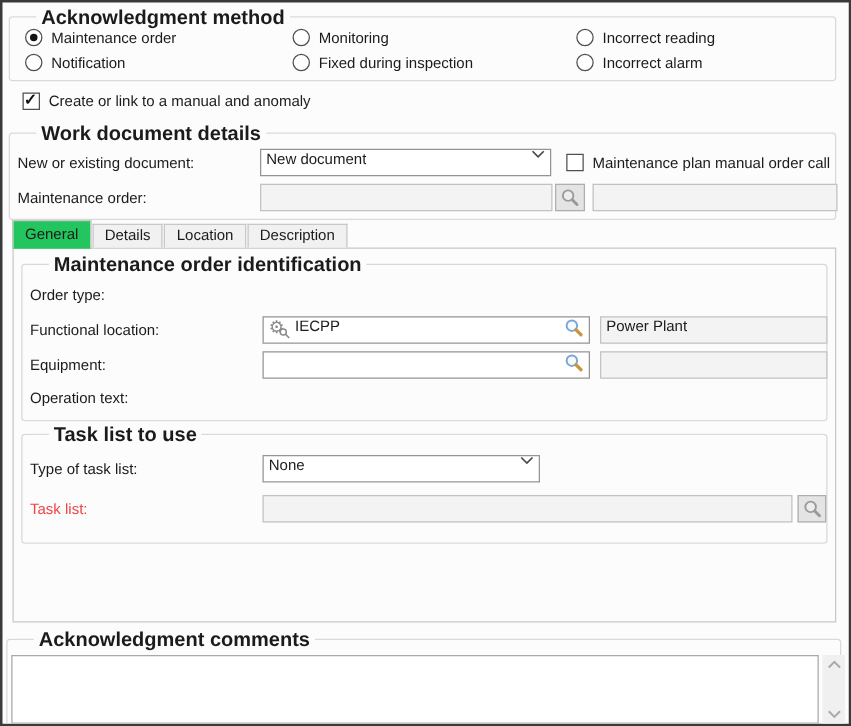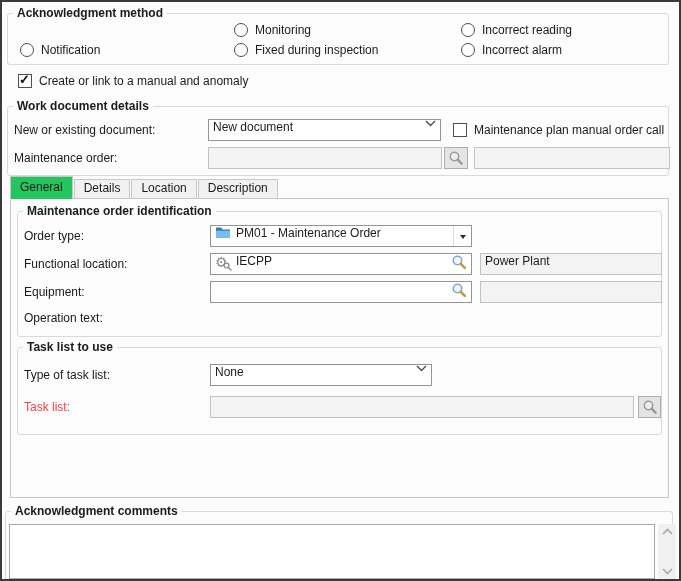--- a/index.html
+++ b/index.html
@@ -3,22 +3,22 @@
 <meta charset="utf-8">
 <style>
   html,body { margin:0; padding:0; background:#fff; }
   .window {
     position:relative; width:677px; height:577px;
     border:2px solid #3a3a3a; background:#fcfcfc;
     font-family:"Liberation Sans", sans-serif; font-size:12px; color:#1b1b1b;
     overflow:hidden;
   }
   .group { position:absolute; border:1px solid #d9d9d9; border-radius:3px; }
-  .gtitle { position:absolute; top:-8px; left:5px; background:#fcfcfc; padding:0 4px;
-    font-weight:bold; font-size:12px; white-space:nowrap; }
+  .gtitle { position:absolute; top:-8px; left:21px; background:#fcfcfc; padding:0 4px;
+    font-weight:bold; font-size:16px; white-space:nowrap; }
   .flabel { position:absolute; white-space:nowrap; }
   .flabel.disabled { color:#ef4444; }
   .field { position:absolute; background:#fff; border:1px solid #949494;
     display:flex; align-items:flex-start; padding:0 4px; box-sizing:border-box; gap:5px; }
   .field .val { white-space:pre; overflow:hidden; }
   .field.readonly { background:#f3f3f3; border-color:#c2c2c2; }
   .combo-chevron { margin-left:auto; flex:none; display:flex; align-items:center; }
   .dd-btn { margin-left:auto; margin-right:-4px; align-self:stretch; width:17px;
     border-left:1px solid #dcdcdc; display:flex; align-items:center; justify-content:center; flex:none; }
   .tri { width:0; height:0; border:3.5px solid transparent; border-top:4.5px solid #2b2b2b; margin-top:4px; }
@@ -47,20 +47,24 @@
     justify-content:space-between; align-items:center; padding:4px 0; box-sizing:border-box; }
 </style>
 </head>
 <body>
 
 <div class="window">
 
   <div class="group" style="left:5px; top:11px; width:660px; height:50px;">
     <span class="gtitle">Acknowledgment method</span>
 
+    <div class="radio-item" style="left:12px; top:9px;">
+      <span class="radio checked"></span>
+      <span>Maintenance order</span>
+    </div>
     <div class="radio-item" style="left:12px; top:29px;">
       <span class="radio"></span>
       <span>Notification</span>
     </div>
     <div class="radio-item" style="left:226px; top:9px;">
       <span class="radio"></span>
       <span>Monitoring</span>
     </div>
     <div class="radio-item" style="left:226px; top:29px;">
       <span class="radio"></span>
@@ -120,30 +124,20 @@
     <div class="tab"><span>Location</span></div>
     <div class="tab"><span>Description</span></div>
   </div>
 
   <div class="panel">
 
     <div class="group" style="left:6px; top:12px; width:643px; height:124px;">
       <span class="gtitle">Maintenance order identification</span>
 
       <span class="flabel" style="left:6px; top:17px;">Order type:</span>
-      <div class="field" style="left:192px; top:13px; width:262px; height:22px;">
-        <svg width="16" height="13" viewBox="0 0 16 13">
-          <path d="M1 1.5 h5.2 l1.6 2 H15 V12 H1 z" fill="#2e7fc2"></path>
-          <path d="M1 4.8 H15 V12 H1 z" fill="#7bbdea"></path>
-        </svg>
-        <span class="val">PM01 - Maintenance Order</span>
-        <span class="dd-btn">
-            <span class="tri"></span>
-          </span>
-      </div>
 
       <span class="flabel" style="left:6px; top:45px;">Functional location:</span>
       <div class="field" style="left:192px; top:41px; width:262px; height:22px;">
         <span class="gearwrap">
           <span class="gear">⚙</span>
           <svg class="minimag" width="9" height="9" viewBox="0 0 9 9">
               <circle cx="3.6" cy="3.6" r="2.4" fill="#fff" stroke="#8a8a8a" stroke-width="1.2"></circle>
               <line x1="5.4" y1="5.4" x2="8" y2="8" stroke="#8a8a8a" stroke-width="1.4" stroke-linecap="round"></line>
             </svg>
         </span>

